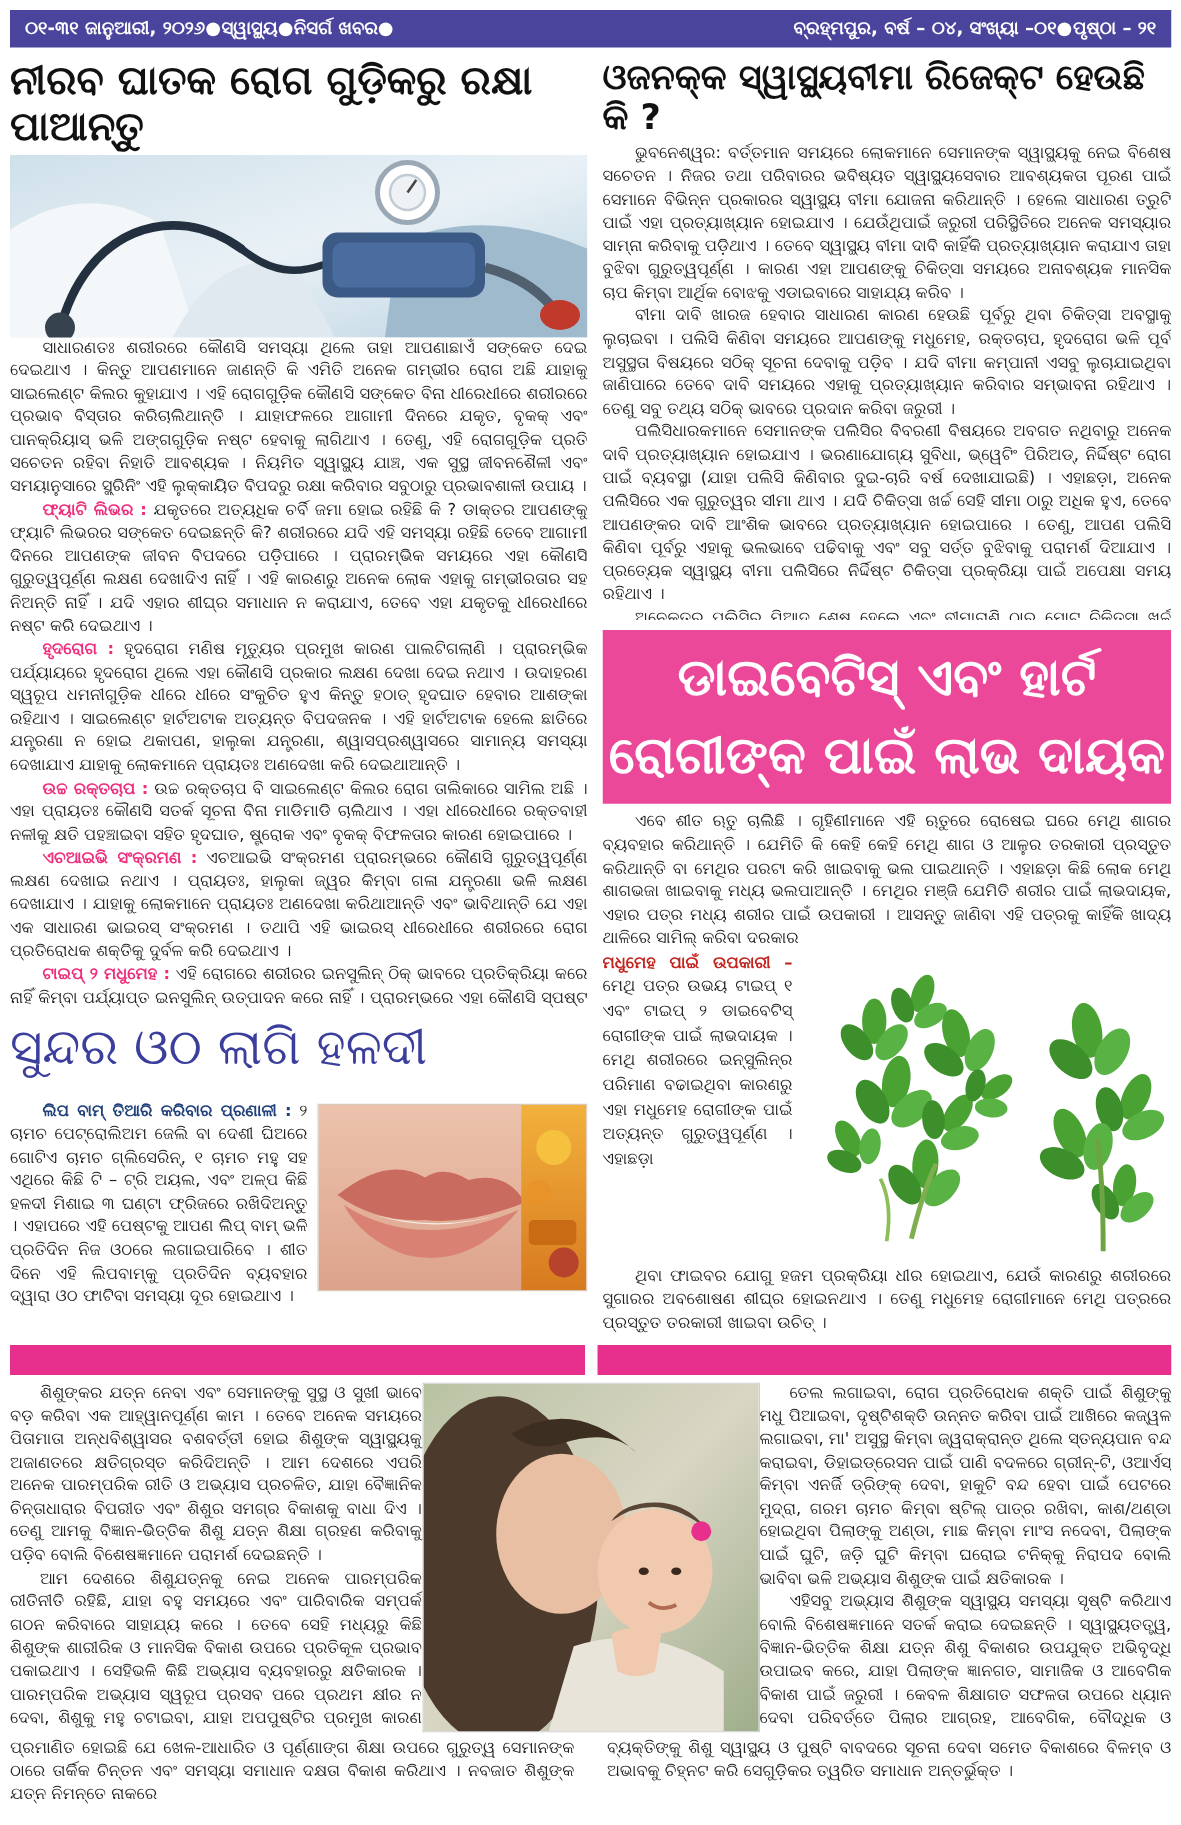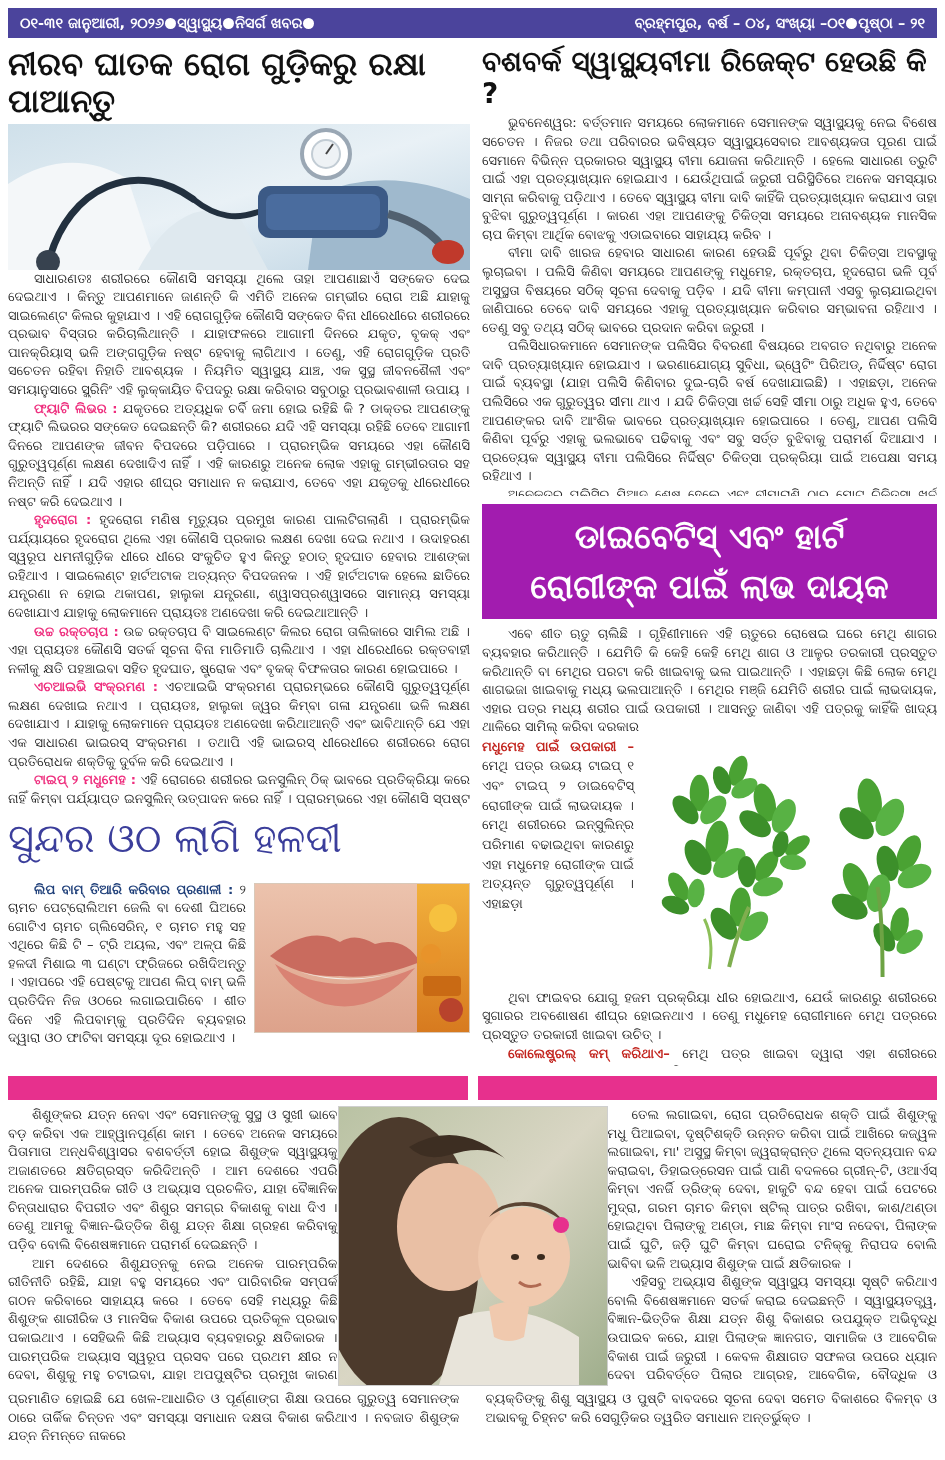--- a/index.html
+++ b/index.html
@@ -16,21 +16,21 @@
   .hl-black{font-size:32px;font-weight:bold;line-height:1.15;margin:2px 0 4px;color:#111;}
   .hl-black.right{font-size:28px;}
   .photo{display:block;width:100%;}
   .body-text{font-size:13.1px;line-height:1.42;text-align:justify;}
   .body-text p{margin:0;text-indent:26px;}
   .lead-pink{color:#ee2d7d;font-weight:bold;}
   .lead-red{color:#c2231d;font-weight:bold;}
   .lead-dark{color:#20407a;font-weight:bold;}
   .hl-blue{color:#3b3e9b;font-size:40px;font-weight:normal;margin:8px 0 21px;line-height:1.1;}
   .lips-wrap{float:right;width:214px;height:148px;margin:2px 0 4px 8px;border:1px solid #d9c9b9;}
-  .banner{background:#a21caf;color:#fff;text-align:center;font-weight:bold;font-size:33px;line-height:1.5;padding:8px 4px;margin:8px 0 6px;}
+  .banner{background:#ec4899;color:#fff;text-align:center;font-weight:bold;font-size:41px;line-height:1.5;padding:8px 4px;margin:8px 0 6px;}
   .fen-row{display:flex;gap:6px;}
   .fen-side{width:152px;flex:none;font-size:13.1px;line-height:1.5;text-align:justify;}
   .fen-img{flex:1;height:252px;}
   .clearfix::after{content:"";display:block;clear:both;}
   .left-text-block{height:538px;overflow:hidden;}
   .right-text-block{height:382px;overflow:hidden;}
   .fen-block{height:458px;overflow:hidden;}
   .turmeric-block{height:218px;overflow:hidden;}
   
   .bottom-head{display:flex;align-items:center;margin:10px 0 6px;gap:10px;}
@@ -126,21 +126,21 @@
           <circle cx="176" cy="70" r="10" fill="#e8932a"></circle>
           <rect x="168" y="92" width="38" height="20" rx="4" fill="#c96a14"></rect>
           <circle cx="196" cy="126" r="12" fill="#b8432c"></circle>
         </svg>
         <p><span class="lead-dark">ଲିପ ବାମ୍ ତିଆରି କରିବାର ପ୍ରଣାଳୀ :</span> <span>୨ ଚାମଚ ପେଟ୍ରୋଲିଅମ ଜେଲି ବା ଦେଶୀ ଘିଅରେ ଗୋଟିଏ ଚାମଚ ଗ୍ଲିସେରିନ୍, ୧ ଚାମଚ ମହୁ ସହ ଏଥିରେ କିଛି ଟି – ଟ୍ରି ଅୟଲ, ଏବଂ ଅଳ୍ପ କିଛି ହଳଦୀ ମିଶାଇ ୩ ଘଣ୍ଟା ଫ୍ରିଜରେ ରଖିଦିଅନ୍ତୁ । ଏହାପରେ ଏହି ପେଷ୍ଟକୁ ଆପଣ ଲିପ୍ ବାମ୍ ଭଳି ପ୍ରତିଦିନ ନିଜ ଓଠରେ ଲଗାଇପାରିବେ । ଶୀତ ଦିନେ ଏହି ଲିପବାମ୍କୁ ପ୍ରତିଦିନ ବ୍ୟବହାର ଦ୍ୱାରା ଓଠ ଫାଟିବା ସମସ୍ୟା ଦୂର ହୋଇଥାଏ ।</span></p>
 
       </div>
     </div>
 
     <div class="col-right">
-      <div class="hl-black right">ବଶବର୍କ ସ୍ୱାସ୍ଥ୍ୟବୀମା ରିଜେକ୍ଟ ହେଉଛି କି ?</div>
+      <div class="hl-black right">ଓଜନକ୍କ ସ୍ୱାସ୍ଥ୍ୟବୀମା ରିଜେକ୍ଟ ହେଉଛି କି ?</div>
 
       <div class="body-text right-text-block">
         <p><span>ଭୁବନେଶ୍ୱର: ବର୍ତ୍ତମାନ ସମୟରେ ଲୋକମାନେ ସେମାନଙ୍କ ସ୍ୱାସ୍ଥ୍ୟକୁ ନେଇ ବିଶେଷ ସଚେତନ । ନିଜର ତଥା ପରିବାରର ଭବିଷ୍ୟତ ସ୍ୱାସ୍ଥ୍ୟସେବାର ଆବଶ୍ୟକତା ପୂରଣ ପାଇଁ ସେମାନେ ବିଭିନ୍ନ ପ୍ରକାରର ସ୍ୱାସ୍ଥ୍ୟ ବୀମା ଯୋଜନା କରିଥାନ୍ତି । ହେଲେ ସାଧାରଣ ତ୍ରୁଟି ପାଇଁ ଏହା ପ୍ରତ୍ୟାଖ୍ୟାନ ହୋଇଯାଏ । ଯେଉଁଥିପାଇଁ ଜରୁରୀ ପରିସ୍ଥିତିରେ ଅନେକ ସମସ୍ୟାର ସାମ୍ନା କରିବାକୁ ପଡ଼ିଥାଏ । ତେବେ ସ୍ୱାସ୍ଥ୍ୟ ବୀମା ଦାବି କାହିଁକି ପ୍ରତ୍ୟାଖ୍ୟାନ କରାଯାଏ ତାହା ବୁଝିବା ଗୁରୁତ୍ୱପୂର୍ଣ୍ଣ । କାରଣ ଏହା ଆପଣଙ୍କୁ ଚିକିତ୍ସା ସମୟରେ ଅନାବଶ୍ୟକ ମାନସିକ ଚାପ କିମ୍ବା ଆର୍ଥିକ ବୋଝକୁ ଏଡାଇବାରେ ସାହାଯ୍ୟ କରିବ ।</span></p>
         <p><span>ବୀମା ଦାବି ଖାରଜ ହେବାର ସାଧାରଣ କାରଣ ହେଉଛି ପୂର୍ବରୁ ଥିବା ଚିକିତ୍ସା ଅବସ୍ଥାକୁ ଲୁଚାଇବା । ପଲିସି କିଣିବା ସମୟରେ ଆପଣଙ୍କୁ ମଧୁମେହ, ରକ୍ତଚାପ, ହୃଦରୋଗ ଭଳି ପୂର୍ବ ଅସୁସ୍ଥତା ବିଷୟରେ ସଠିକ୍ ସୂଚନା ଦେବାକୁ ପଡ଼ିବ । ଯଦି ବୀମା କମ୍ପାନୀ ଏସବୁ ଲୁଚାଯାଇଥିବା ଜାଣିପାରେ ତେବେ ଦାବି ସମୟରେ ଏହାକୁ ପ୍ରତ୍ୟାଖ୍ୟାନ କରିବାର ସମ୍ଭାବନା ରହିଥାଏ । ତେଣୁ ସବୁ ତଥ୍ୟ ସଠିକ୍ ଭାବରେ ପ୍ରଦାନ କରିବା ଜରୁରୀ ।</span></p>
         <p><span>ପଲିସିଧାରକମାନେ ସେମାନଙ୍କ ପଲିସିର ବିବରଣୀ ବିଷୟରେ ଅବଗତ ନଥିବାରୁ ଅନେକ ଦାବି ପ୍ରତ୍ୟାଖ୍ୟାନ ହୋଇଯାଏ । ଭରଣାଯୋଗ୍ୟ ସୁବିଧା, ଭ୍ୱେଟିଂ ପିରିଅଡ୍, ନିର୍ଦ୍ଦିଷ୍ଟ ରୋଗ ପାଇଁ ବ୍ୟବସ୍ଥା (ଯାହା ପଲିସି କିଣିବାର ଦୁଇ-ଚାରି ବର୍ଷ ଦେଖାଯାଇଛି) । ଏହାଛଡ଼ା, ଅନେକ ପଲିସିରେ ଏକ ଗୁରୁତ୍ୱର ସୀମା ଥାଏ । ଯଦି ଚିକିତ୍ସା ଖର୍ଚ୍ଚ ସେହି ସୀମା ଠାରୁ ଅଧିକ ହୁଏ, ତେବେ ଆପଣଙ୍କର ଦାବି ଆଂଶିକ ଭାବରେ ପ୍ରତ୍ୟାଖ୍ୟାନ ହୋଇପାରେ । ତେଣୁ, ଆପଣ ପଲିସି କିଣିବା ପୂର୍ବରୁ ଏହାକୁ ଭଲଭାବେ ପଢିବାକୁ ଏବଂ ସବୁ ସର୍ତ୍ତ ବୁଝିବାକୁ ପରାମର୍ଶ ଦିଆଯାଏ । ପ୍ରତ୍ୟେକ ସ୍ୱାସ୍ଥ୍ୟ ବୀମା ପଲିସିରେ ନିର୍ଦ୍ଦିଷ୍ଟ ଚିକିତ୍ସା ପ୍ରକ୍ରିୟା ପାଇଁ ଅପେକ୍ଷା ସମୟ ରହିଥାଏ ।</span></p>
         <p><span>ଅନେକତର ପଲିସିର ମିଆଦ ଶେଷ ହେଲେ ଏବଂ ବୀମାରାଶି ଠାରୁ ମୋଟ ଚିକିତ୍ସା ଖର୍ଚ୍ଚ ଅଧିକ ହେବା ଯୋଗୁଁ ଦାବି ପ୍ରତ୍ୟାଖ୍ୟାନ କରାଯାଏ । ଏହାକୁ ଏଡାଇବା ପାଇଁ ଆପଣଙ୍କ ପଲିସି ସର୍ତ୍ତଗୁଡ଼ିକ ନିୟମିତ ଭାବରେ ଯାଞ୍ଚ କରିବା ଜରୁରୀ । ସ୍ୱାସ୍ଥ୍ୟବୀମା ଦାବି ବୀମାକର୍ତ୍ତାଙ୍କ ସମୟସୀମା ମଧ୍ୟରେ ଦାଖଲ କରାଯିବା ଆବଶ୍ୟକ । ବିଳମ୍ବ ହେଲେ ଦାବି ଖାରଜ ହେବାର ସମ୍ଭାବନା ରହିଥାଏ । ଯାହାଦ୍ୱାରା ଅନାବଶ୍ୟକ ଆର୍ଥିକ ଚାପ ସୃଷ୍ଟି ହୋଇନଥାଏ ।</span></p>
       </div>
 
       <div class="banner">
         <div>ଡାଇବେଟିସ୍ ଏବଂ ହାର୍ଟ</div>

